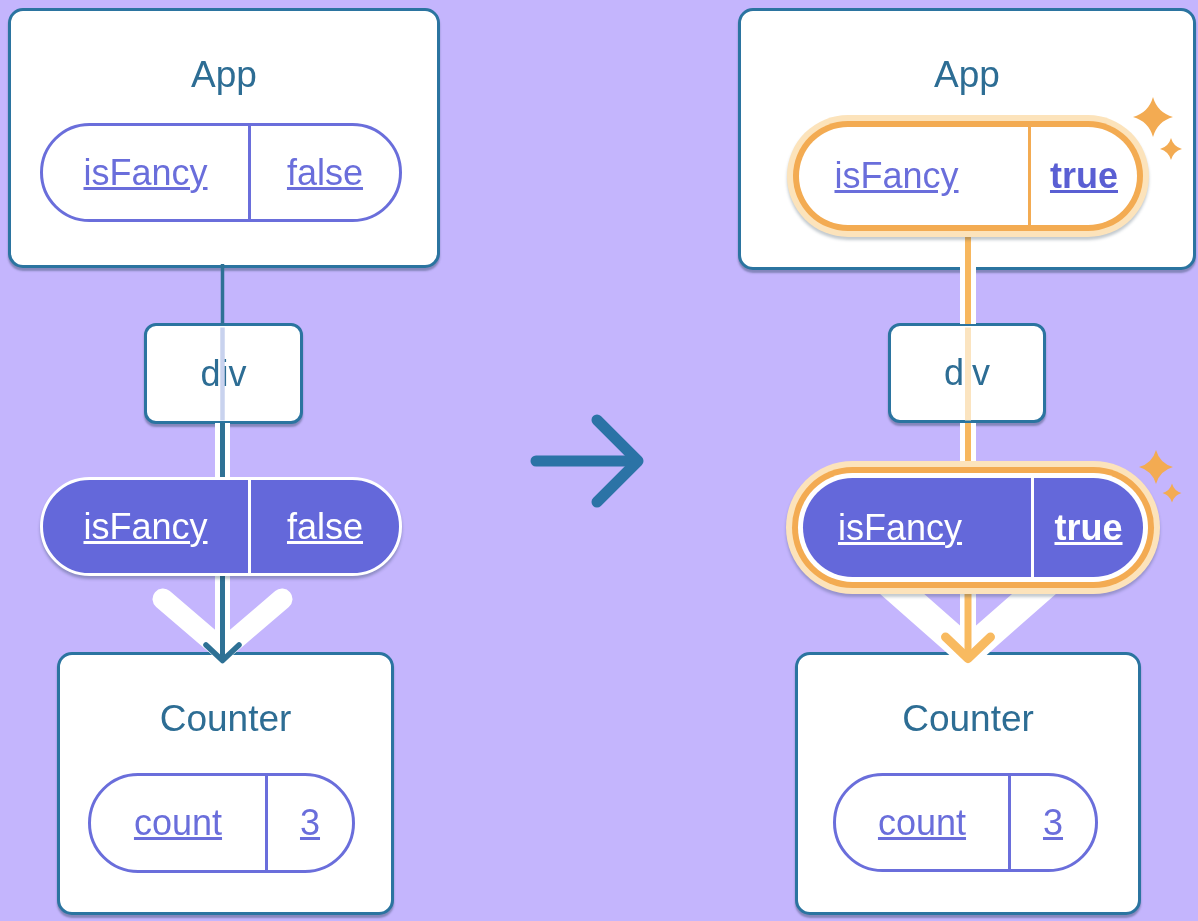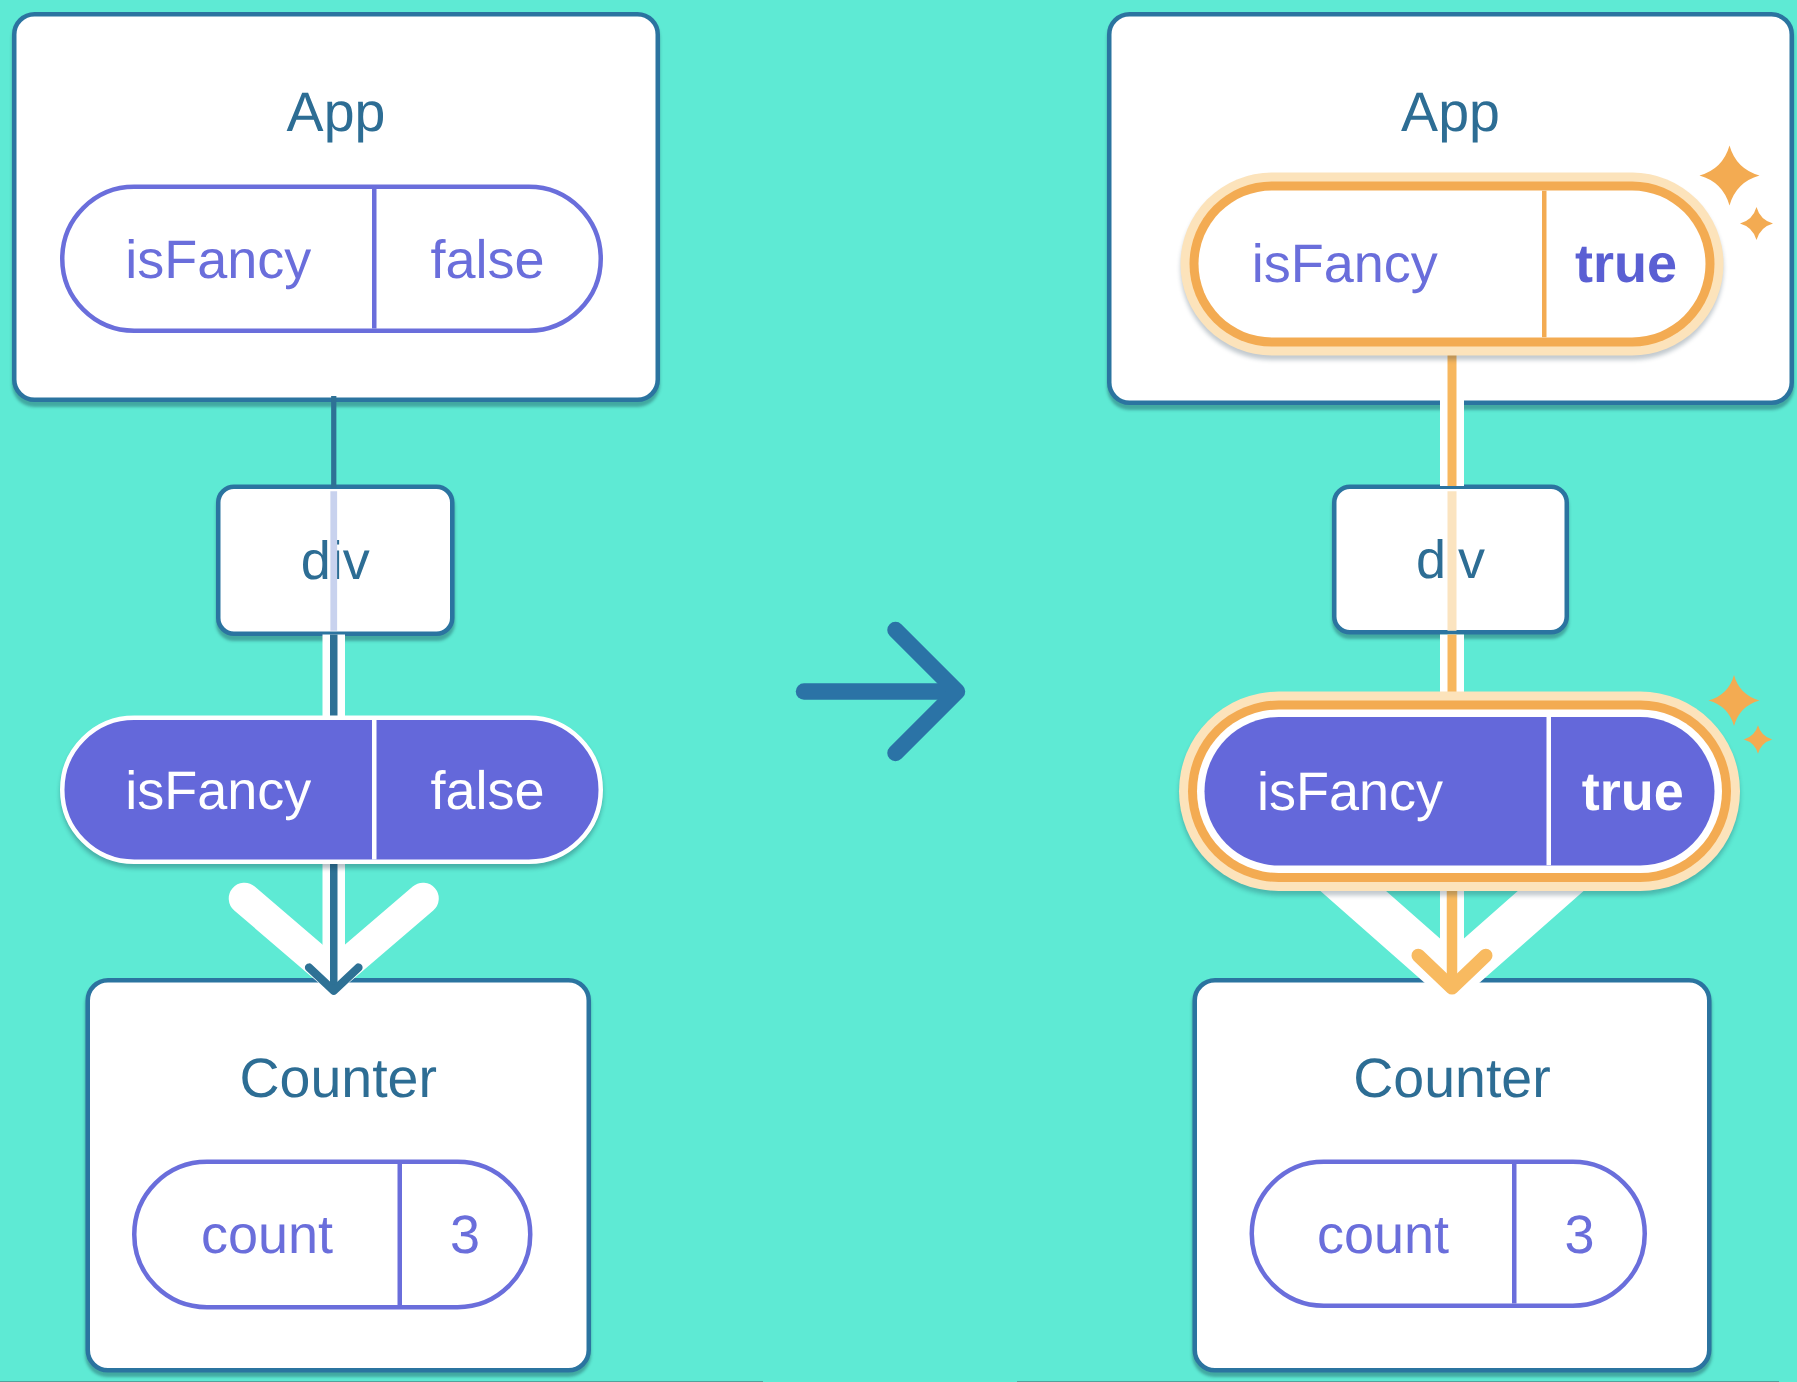--- a/index.html
+++ b/index.html
@@ -1,17 +1,17 @@
 <!DOCTYPE html>
 <html><head>
 <meta charset="utf-8">
 <style>
   html,body{margin:0;padding:0;background:#4d6873;}
   .stage{
-    position:relative;width:1198px;height:921px;background:#5eead4;overflow:hidden;
+    position:relative;width:1198px;height:921px;background:#c4b5fd;overflow:hidden;
     font-family:"Liberation Sans", sans-serif;
   }
   .card{
     position:absolute;background:#fff;border:3px solid #2b74a0;border-radius:15px;
     box-sizing:border-box;box-shadow:0 3px 2px rgba(15,45,65,.35);z-index:1;
   }
   .card-title{
     position:absolute;left:0;right:0;text-align:center;color:#2d6d94;
     font-size:37px;font-weight:500;z-index:2;
   }
@@ -19,21 +19,21 @@
     position:absolute;background:#fff;border:3px solid #2b74a0;border-radius:12px;
     box-sizing:border-box;display:flex;align-items:center;justify-content:center;
     color:#2d6d94;font-size:36px;box-shadow:0 3px 2px rgba(15,45,65,.35);z-index:1;
   }
   .overlay{position:absolute;left:0;top:0;z-index:3;pointer-events:none;}
   .toplayer{position:absolute;left:0;top:0;z-index:6;pointer-events:none;}
   .pill{
     position:absolute;display:flex;border-radius:999px;font-size:36px;
     box-sizing:border-box;z-index:4;
   }
-  .cell{display:flex;align-items:center;justify-content:center;height:100%;box-sizing:border-box;}
+  .cell{display:flex;align-items:center;justify-content:center;height:100%;box-sizing:border-box;text-decoration:underline;}
   .pill-outline{background:#fff;border:3px solid #6a6edb;color:#6a6edb;}
   .pill-outline .cell.v{border-left:3px solid #6a6edb;}
   .pill-solid{background:#6468da;border:3px solid #fff;color:#fff;box-shadow:0 3px 3px rgba(15,45,65,.3);}
   .pill-solid .cell.v{border-left:3px solid #fff;}
   .halo{
     position:absolute;border-radius:999px;background:#fce3bb;padding:6px;
     box-sizing:border-box;z-index:4;box-shadow:0 3px 3px rgba(15,45,65,.25);
   }
   .ring{background:#f3ab52;border-radius:999px;padding:6px;width:100%;height:100%;box-sizing:border-box;}
   .whitegap{background:#fff;border-radius:999px;padding:5px;width:100%;height:100%;box-sizing:border-box;}

